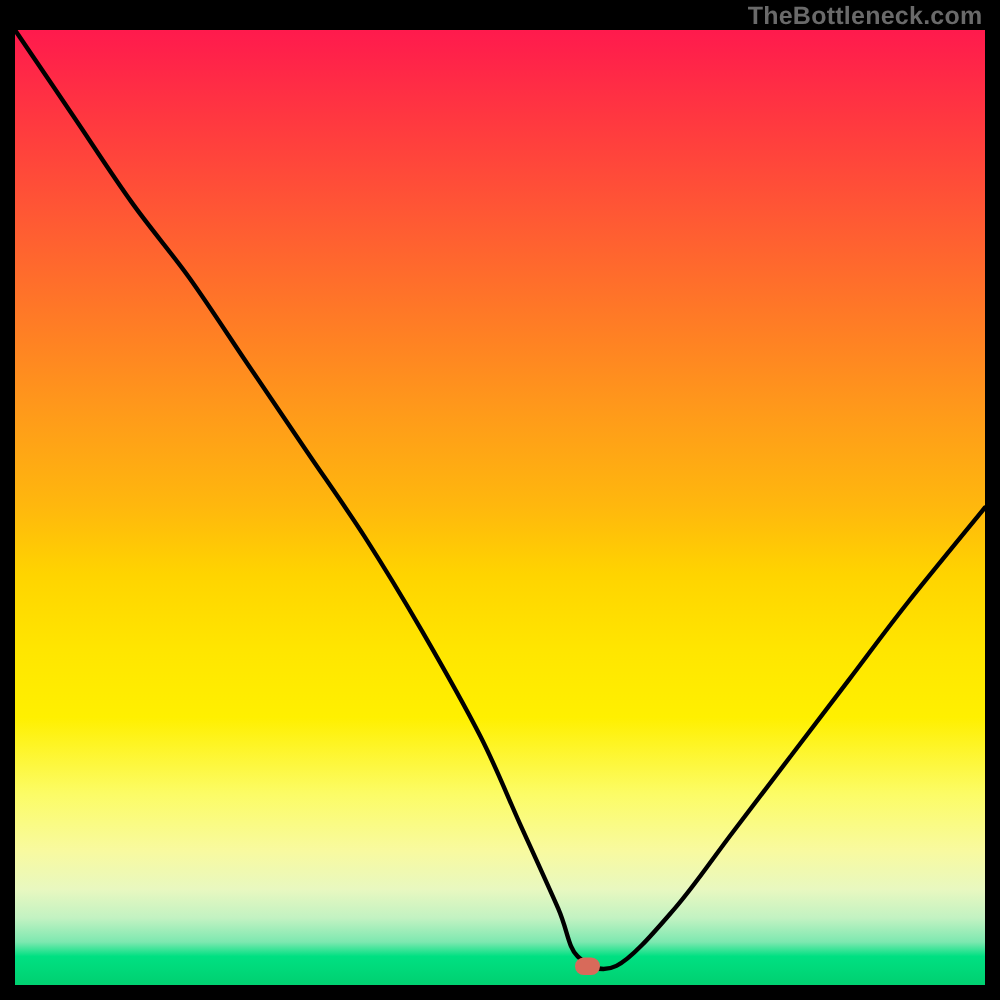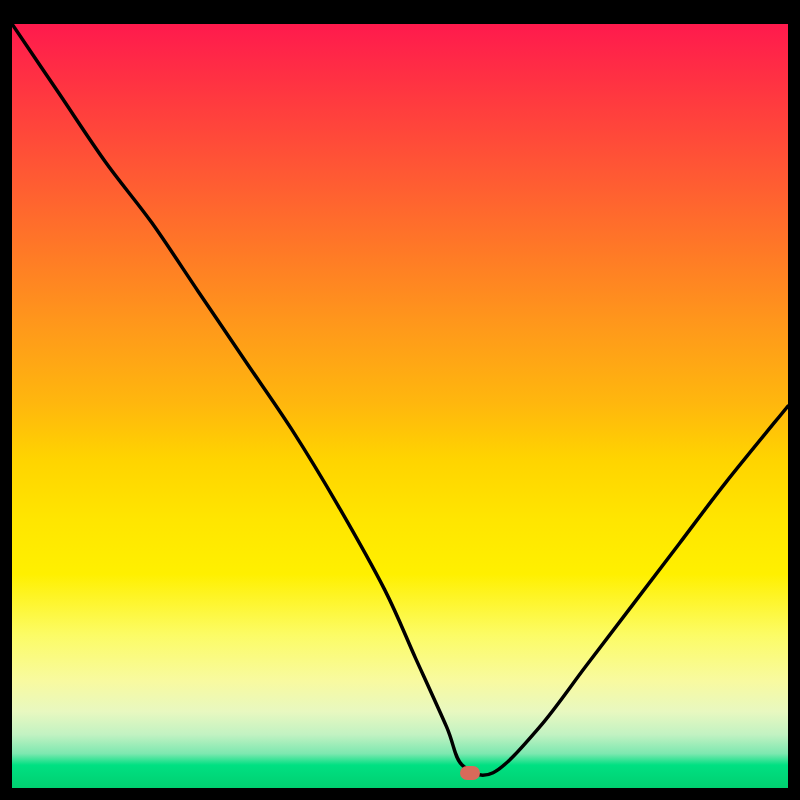--- a/index.html
+++ b/index.html
@@ -52,20 +52,21 @@
     height: 14px;
     border-radius: 8px;
     background: #d86a5a;
   }
 </style>
 </head>
 <body>
 
 <div class="frame">
 
+  <div class="watermark">TheBottleneck.com</div>
 
   <div class="plot">
 
     <svg class="curve" width="776" height="764" viewBox="0 0 776 764">
       <path id="curve-path" fill="none" stroke="#000000" stroke-width="3.5" stroke-linecap="round" stroke-linejoin="round" d="M 0.0 0.0 C 7.8 11.5, 31.0 45.8, 46.6 68.8 C 62.1 91.7, 77.6 115.9, 93.1 137.5 C 108.6 159.2, 124.2 177.0, 139.7 198.6 C 155.2 220.3, 170.7 244.5, 186.2 267.4 C 201.8 290.3, 217.3 313.2, 232.8 336.2 C 248.3 359.1, 263.8 380.7, 279.4 404.9 C 294.9 429.1, 310.4 454.6, 325.9 481.3 C 341.4 508.1, 359.5 539.9, 372.5 565.4 C 385.4 590.8, 393.2 611.2, 403.5 634.1 C 413.9 657.0, 426.8 685.1, 434.6 702.9 C 442.3 720.7, 442.3 733.4, 450.1 741.1 C 457.8 748.7, 468.2 755.1, 481.1 748.7 C 494.1 742.4, 512.2 720.7, 527.7 702.9 C 543.2 685.1, 558.7 662.1, 574.2 641.8 C 589.8 621.4, 605.3 601.0, 620.8 580.6 C 636.3 560.3, 651.8 539.9, 667.4 519.5 C 682.9 499.1, 695.8 481.3, 713.9 458.4 C 732.0 435.5, 765.7 394.7, 776.0 382.0"></path>
     </svg>
 
     <div class="marker" id="marker" style="left: 447.84px; top: 741.72px; background: rgb(216, 106, 90);"></div>
 
   </div>

